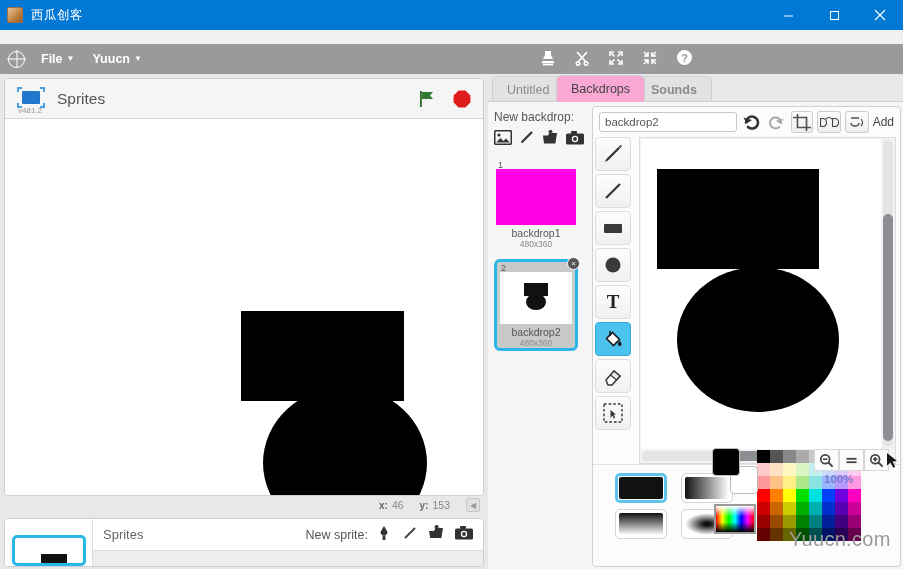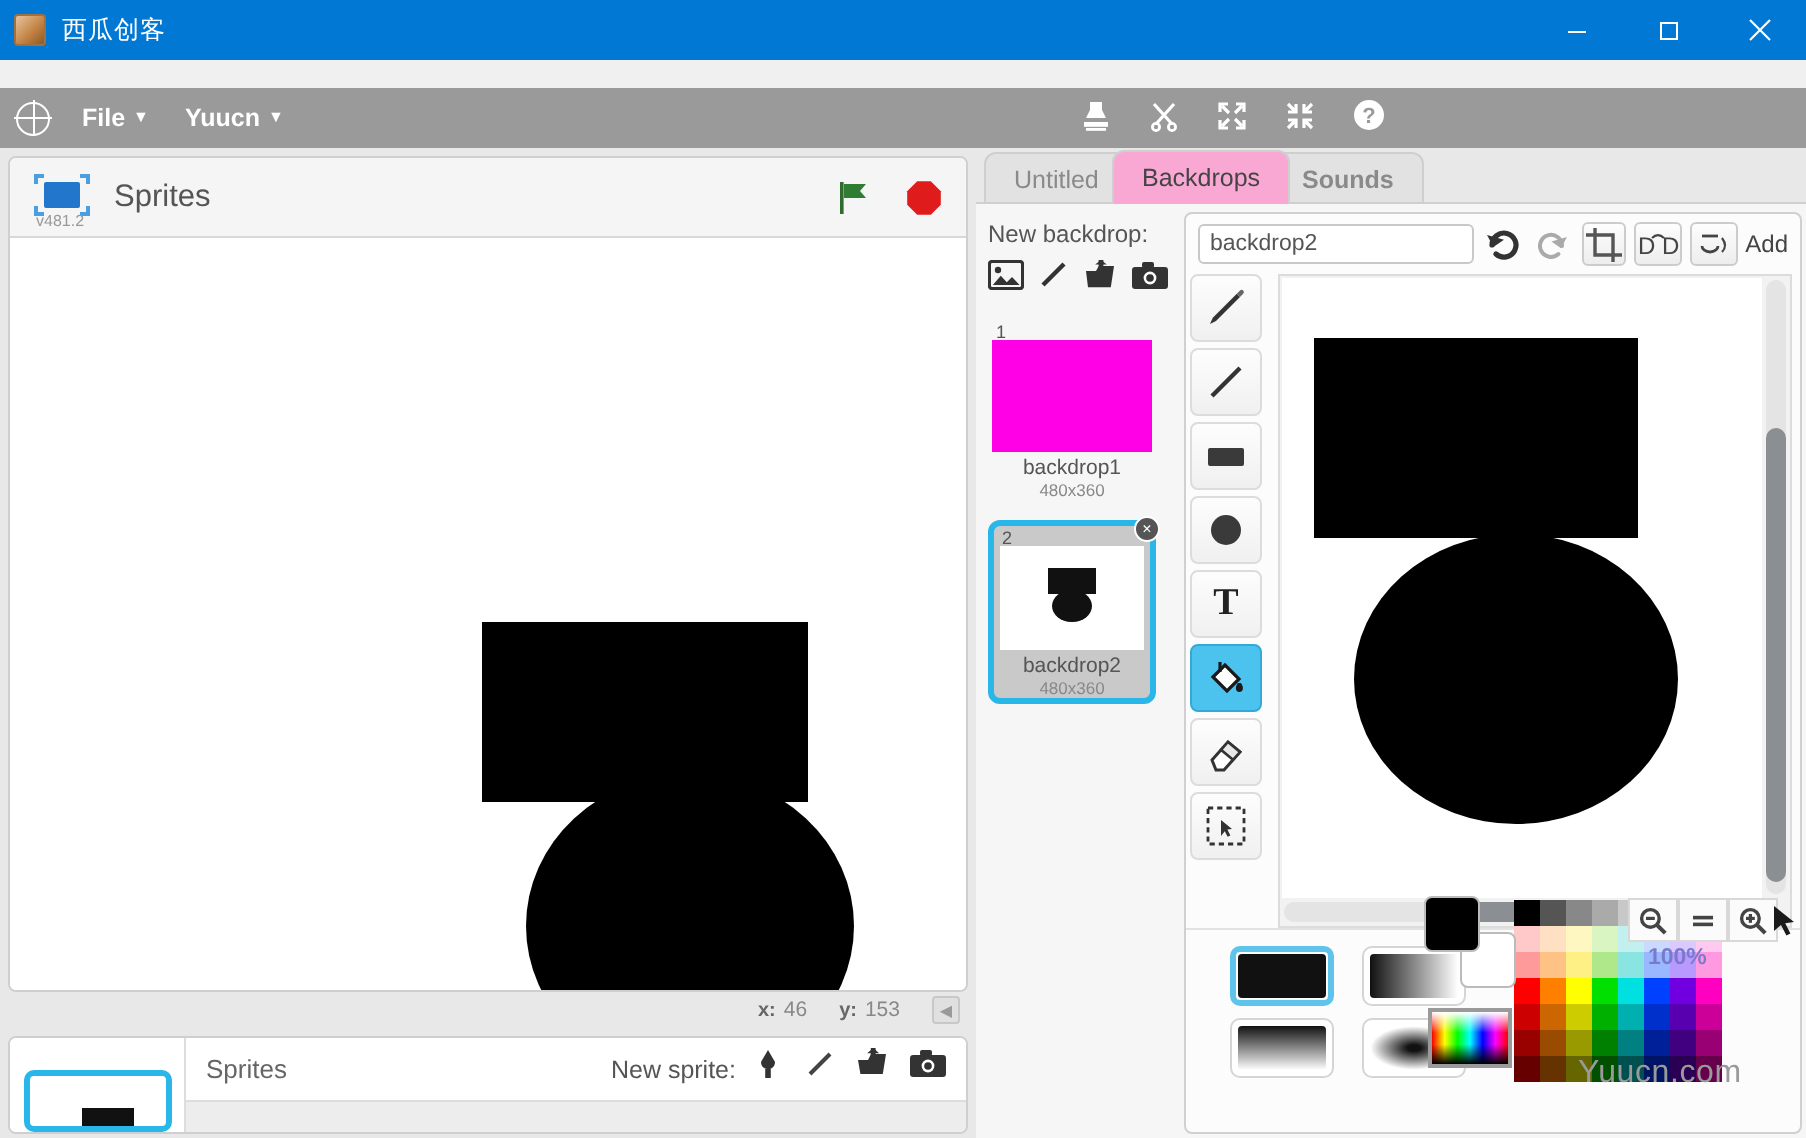--- a/index.html
+++ b/index.html
@@ -280,21 +280,21 @@
     width: 25px; height: 22px; border: 1px solid #d8d8d8; background: #fbfbfb;
     display: flex; align-items: center; justify-content: center;
   }
   .zoom-pct {
     position: absolute; left: 824px; top: 473px; font-size: 11.5px;
     color: #7a7acc; font-weight: bold;
   }
   .cursor-arrow { position: absolute; left: 886px; top: 452px; }
 
   .watermark {
-    position: absolute; left: 789px; top: 528px; font-size: 16px;
+    position: absolute; left: 789px; top: 528px; font-size: 20px;
     color: #9a9a9a; letter-spacing: .3px; z-index: 9;
   }
 </style>
 </head>
 <body>
 
 <div class="titlebar">
   <div class="app-icon"></div>
   <div class="app-title">西瓜创客</div>
   <div class="winbtns">

